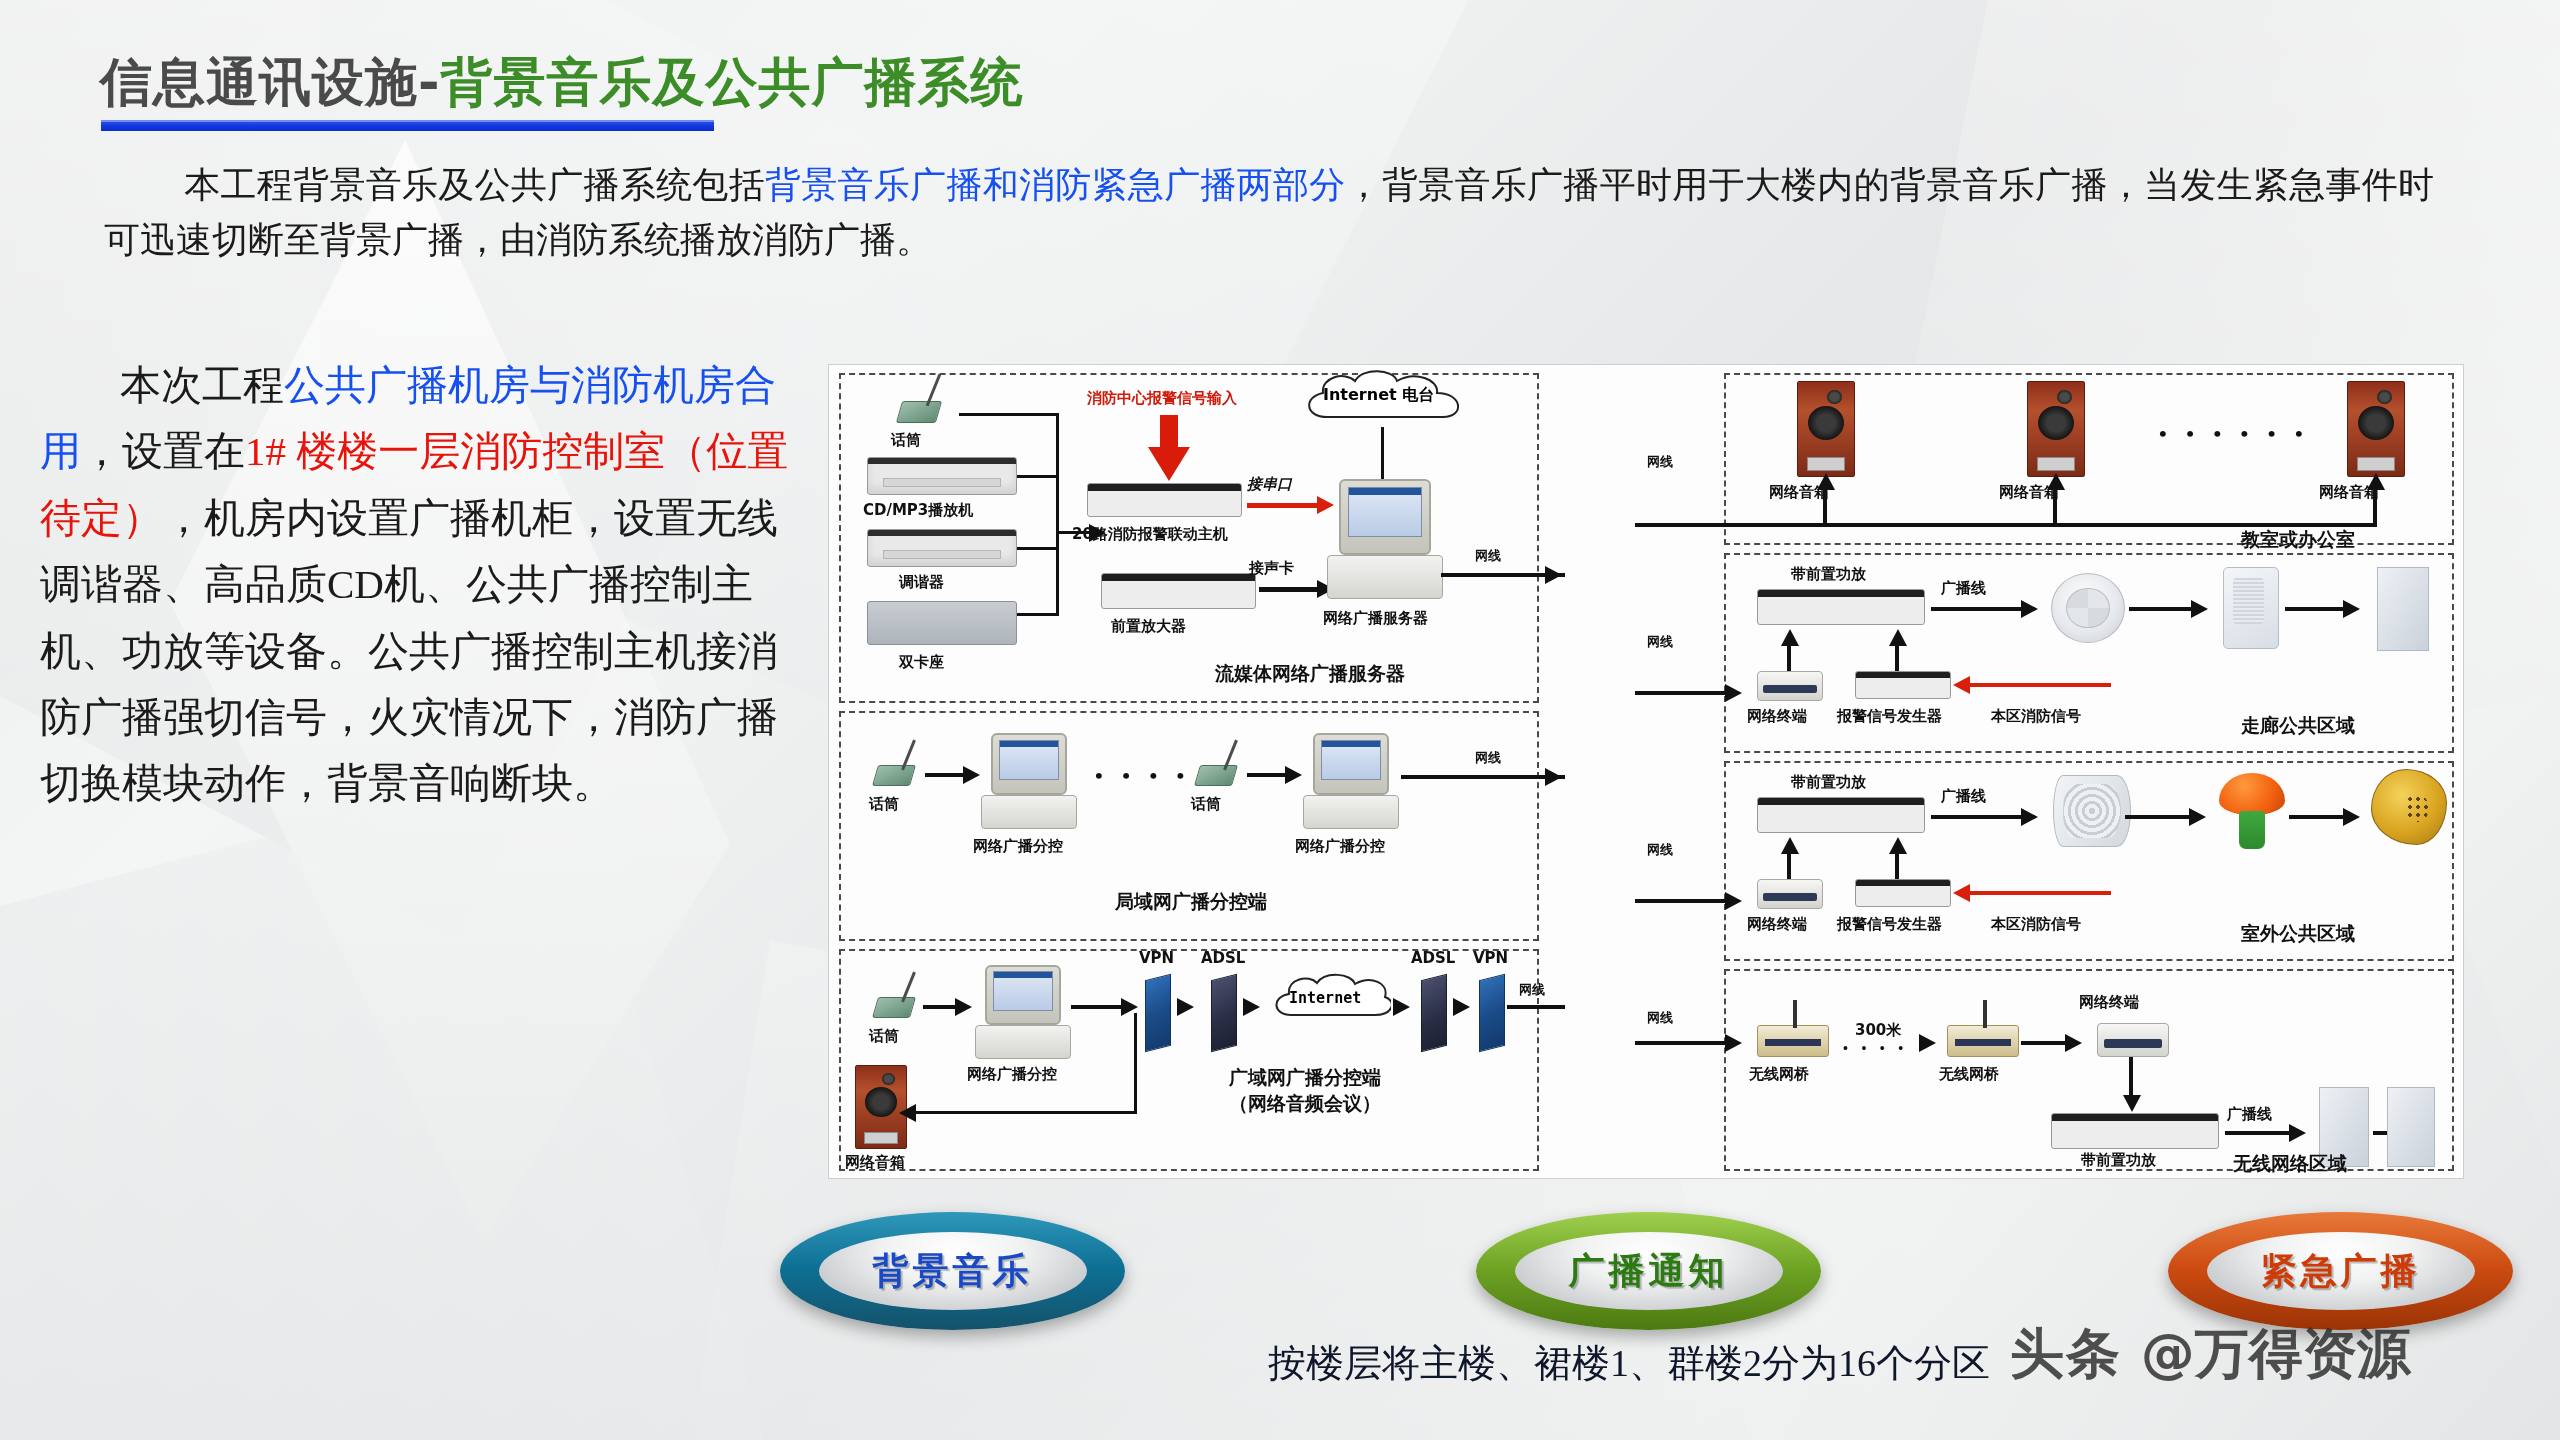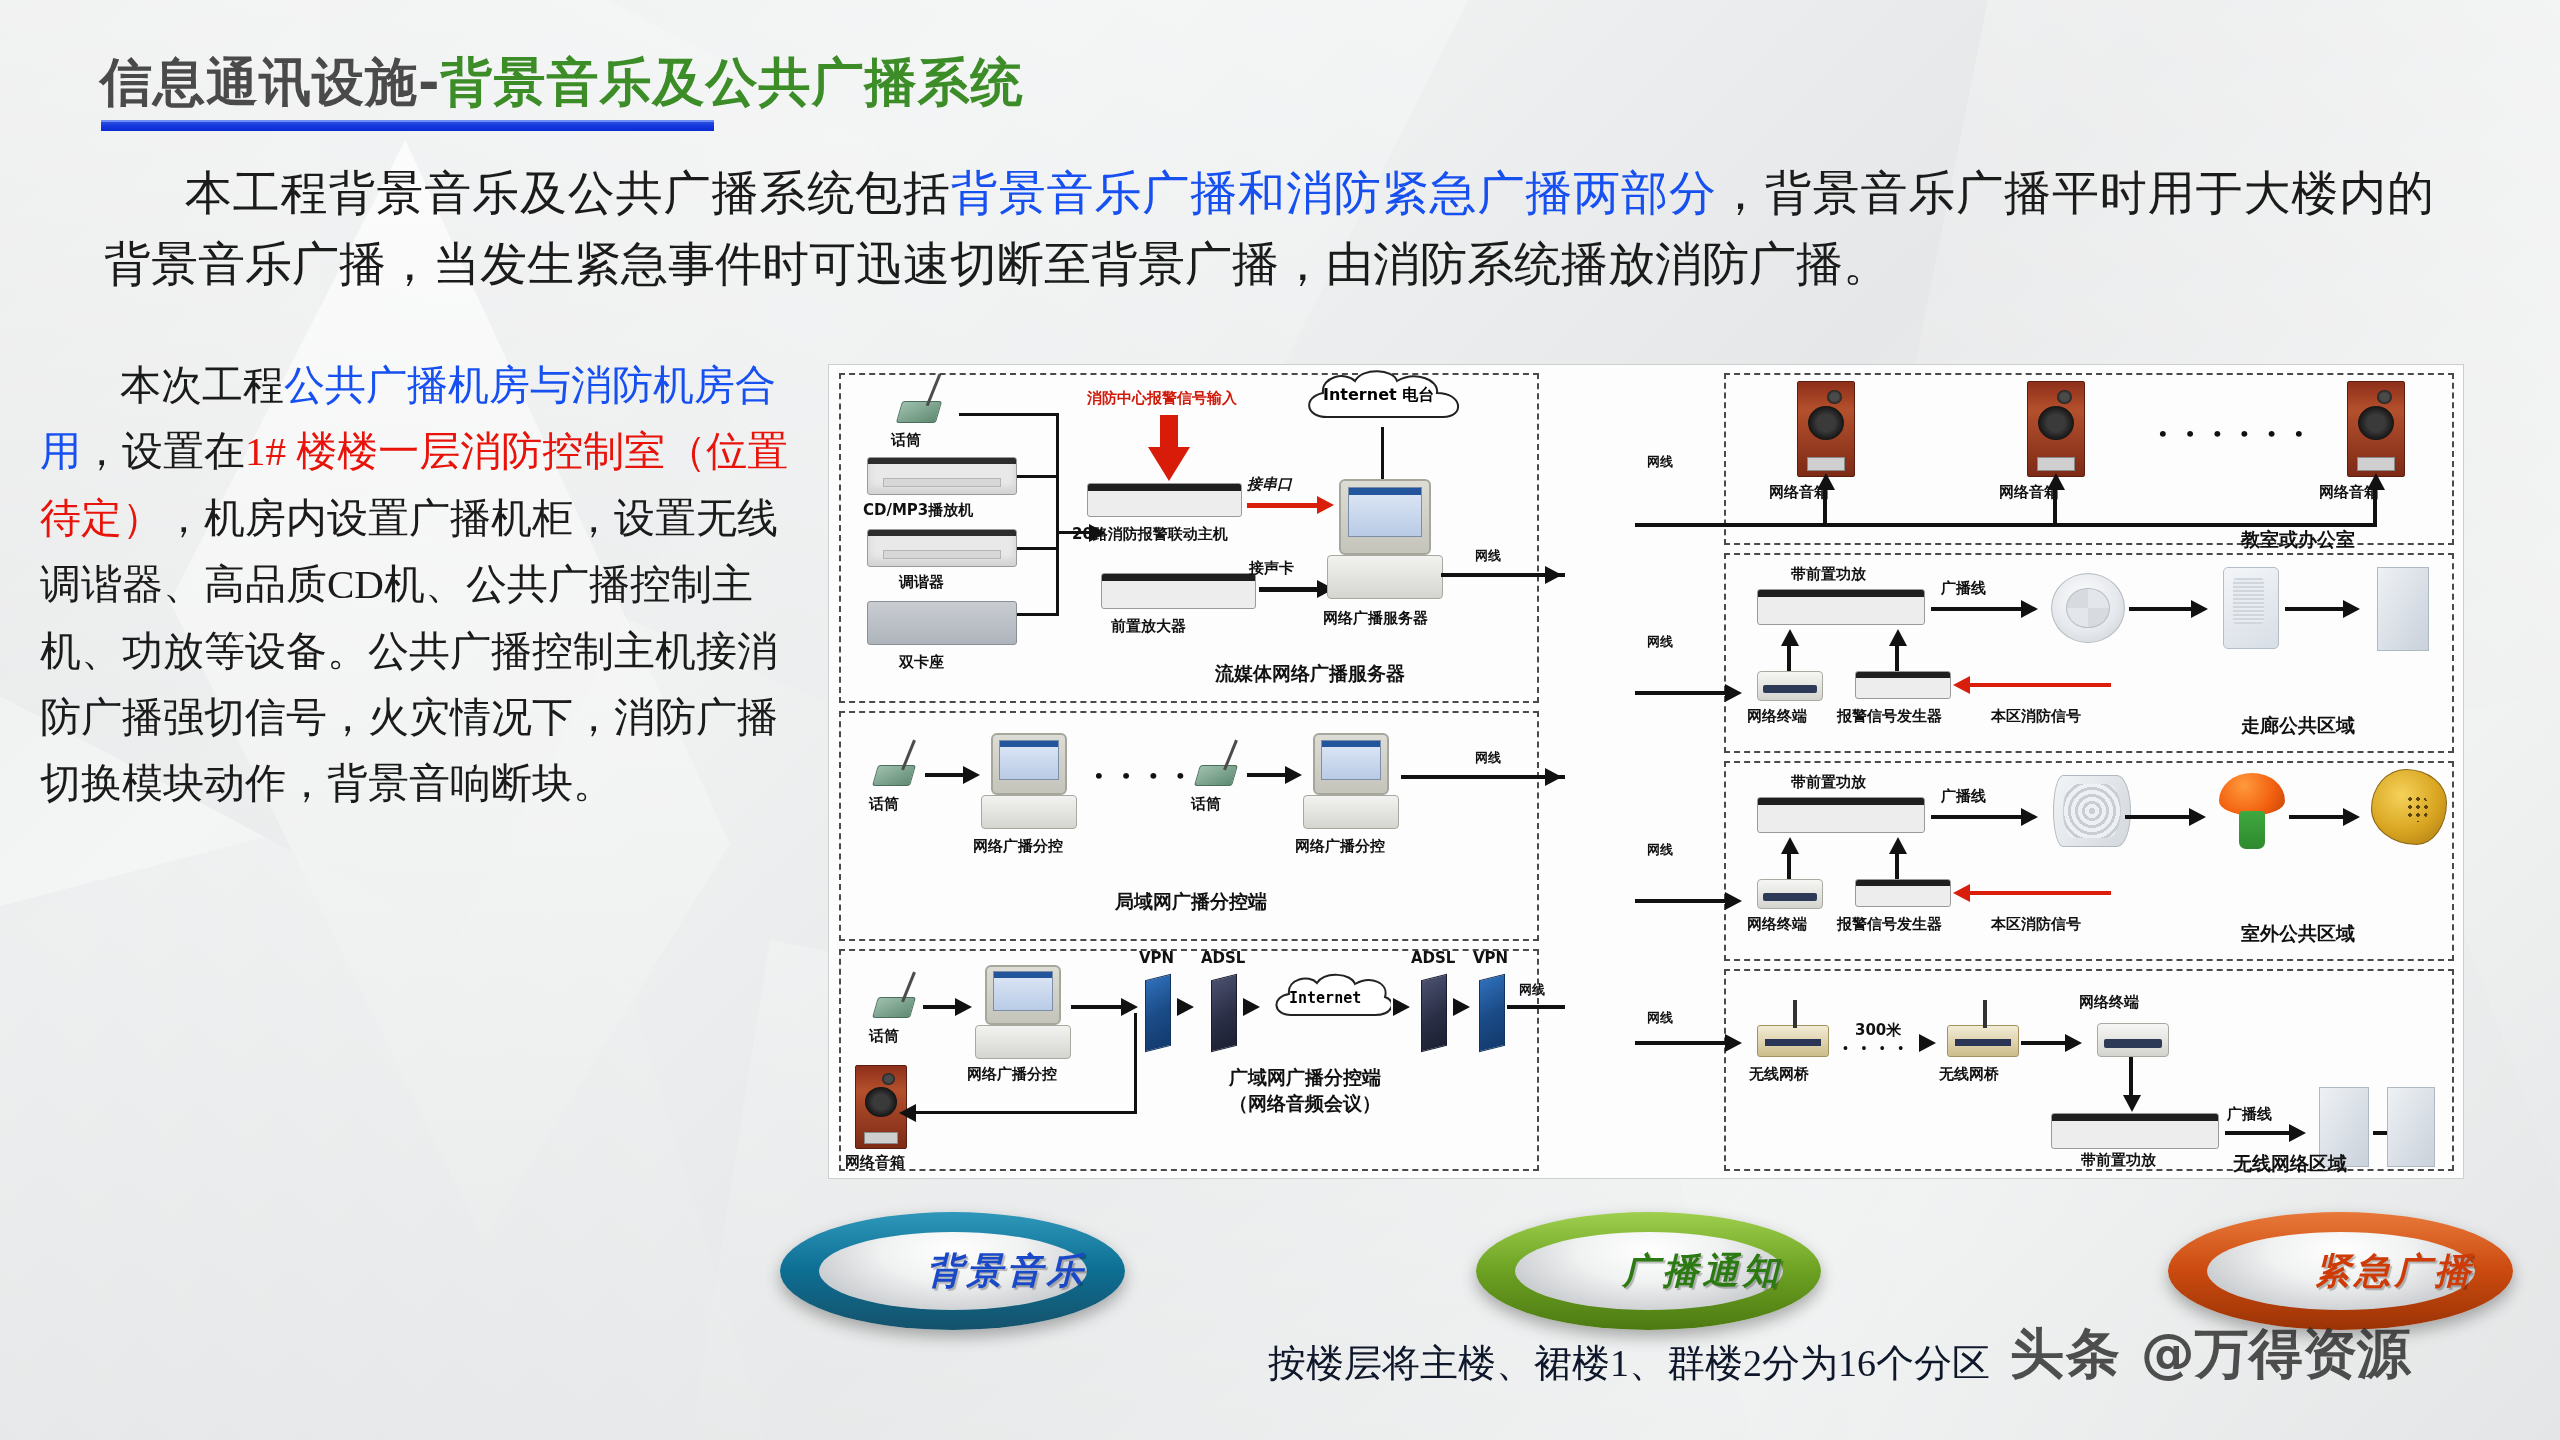--- a/index.html
+++ b/index.html
@@ -42,21 +42,21 @@
            font-family:"DejaVu Sans","Liberation Sans",sans-serif;
            font-weight:bold; font-size:52px; letter-spacing:1px; }
   .title .dk { color:#4a4a4a; }
   .title .gr { color:#3c8c28; }
   .rule { position:absolute; left:101px; top:120px; width:613px; height:11px;
           background:linear-gradient(180deg,#2a4fe0 0%,#1436df 45%,#0a2ccf 100%);
           border-top:2px solid #6f8cf5; }
 
   
   .intro { position:absolute; left:104px; top:158px; width:2330px;
-           font-size:47px; line-height:1.52; color:#1b1b1b; text-align:justify; }
+           font-size:36px; line-height:1.52; color:#1b1b1b; text-align:justify; }
   .intro .blue { color:#1750f0; }
   .ind { display:inline-block; width:80px; }
 
   
   .leftcol { position:absolute; left:40px; top:352px; width:760px;
              font-size:41px; line-height:1.62; color:#1b1b1b; }
   .leftcol .blue { color:#1750f0; }
   .leftcol .red  { color:#e8140b; }
 
   
@@ -186,21 +186,21 @@
   .dots { position:absolute; font-size:22px; letter-spacing:7px; color:#111; font-weight:bold; }
 
   
   .btn { position:absolute; width:345px; height:118px; border-radius:50%;
          display:flex; align-items:center; justify-content:center;
          font-family:"DejaVu Sans","Liberation Sans",sans-serif;
          font-weight:bold; font-size:36px; letter-spacing:4px;
          box-shadow:0 7px 16px rgba(0,0,0,.30); }
   .btn .inner { width:268px; height:78px; border-radius:50%;
                 background:radial-gradient(ellipse at 50% 24%,#ffffff 0%,#f0f1f1 38%,#c9cccf 78%,#aeb2b6 100%);
-                display:flex; align-items:center; justify-content:flex-end;font-style:italic; }
+                display:flex; align-items:center; justify-content:center; }
   .btn1 { left:780px; top:1212px; background:linear-gradient(180deg,#2f98ba 0%,#0d6f94 48%,#15526b 100%); }
   .btn1 .inner span { color:#1a49c8; text-shadow:2px 2px 1px rgba(0,0,0,.25); }
   .btn2 { left:1476px; top:1212px; background:linear-gradient(180deg,#9fcf4e 0%,#6ea323 48%,#4d7a12 100%); }
   .btn2 .inner span { color:#2c7a12; text-shadow:2px 2px 1px rgba(0,0,0,.25); }
   .btn3 { left:2168px; top:1212px; background:linear-gradient(180deg,#e8793a 0%,#cc4b10 48%,#9b3305 100%); }
   .btn3 .inner span { color:#cf3b06; text-shadow:2px 2px 1px rgba(0,0,0,.25); }
 
   .footnote { position:absolute; left:1268px; top:1338px; font-size:38px; color:#0f172a;
               white-space:nowrap; }
   .wm { position:absolute; left:2010px; top:1318px; font-size:54px; font-weight:bold;

